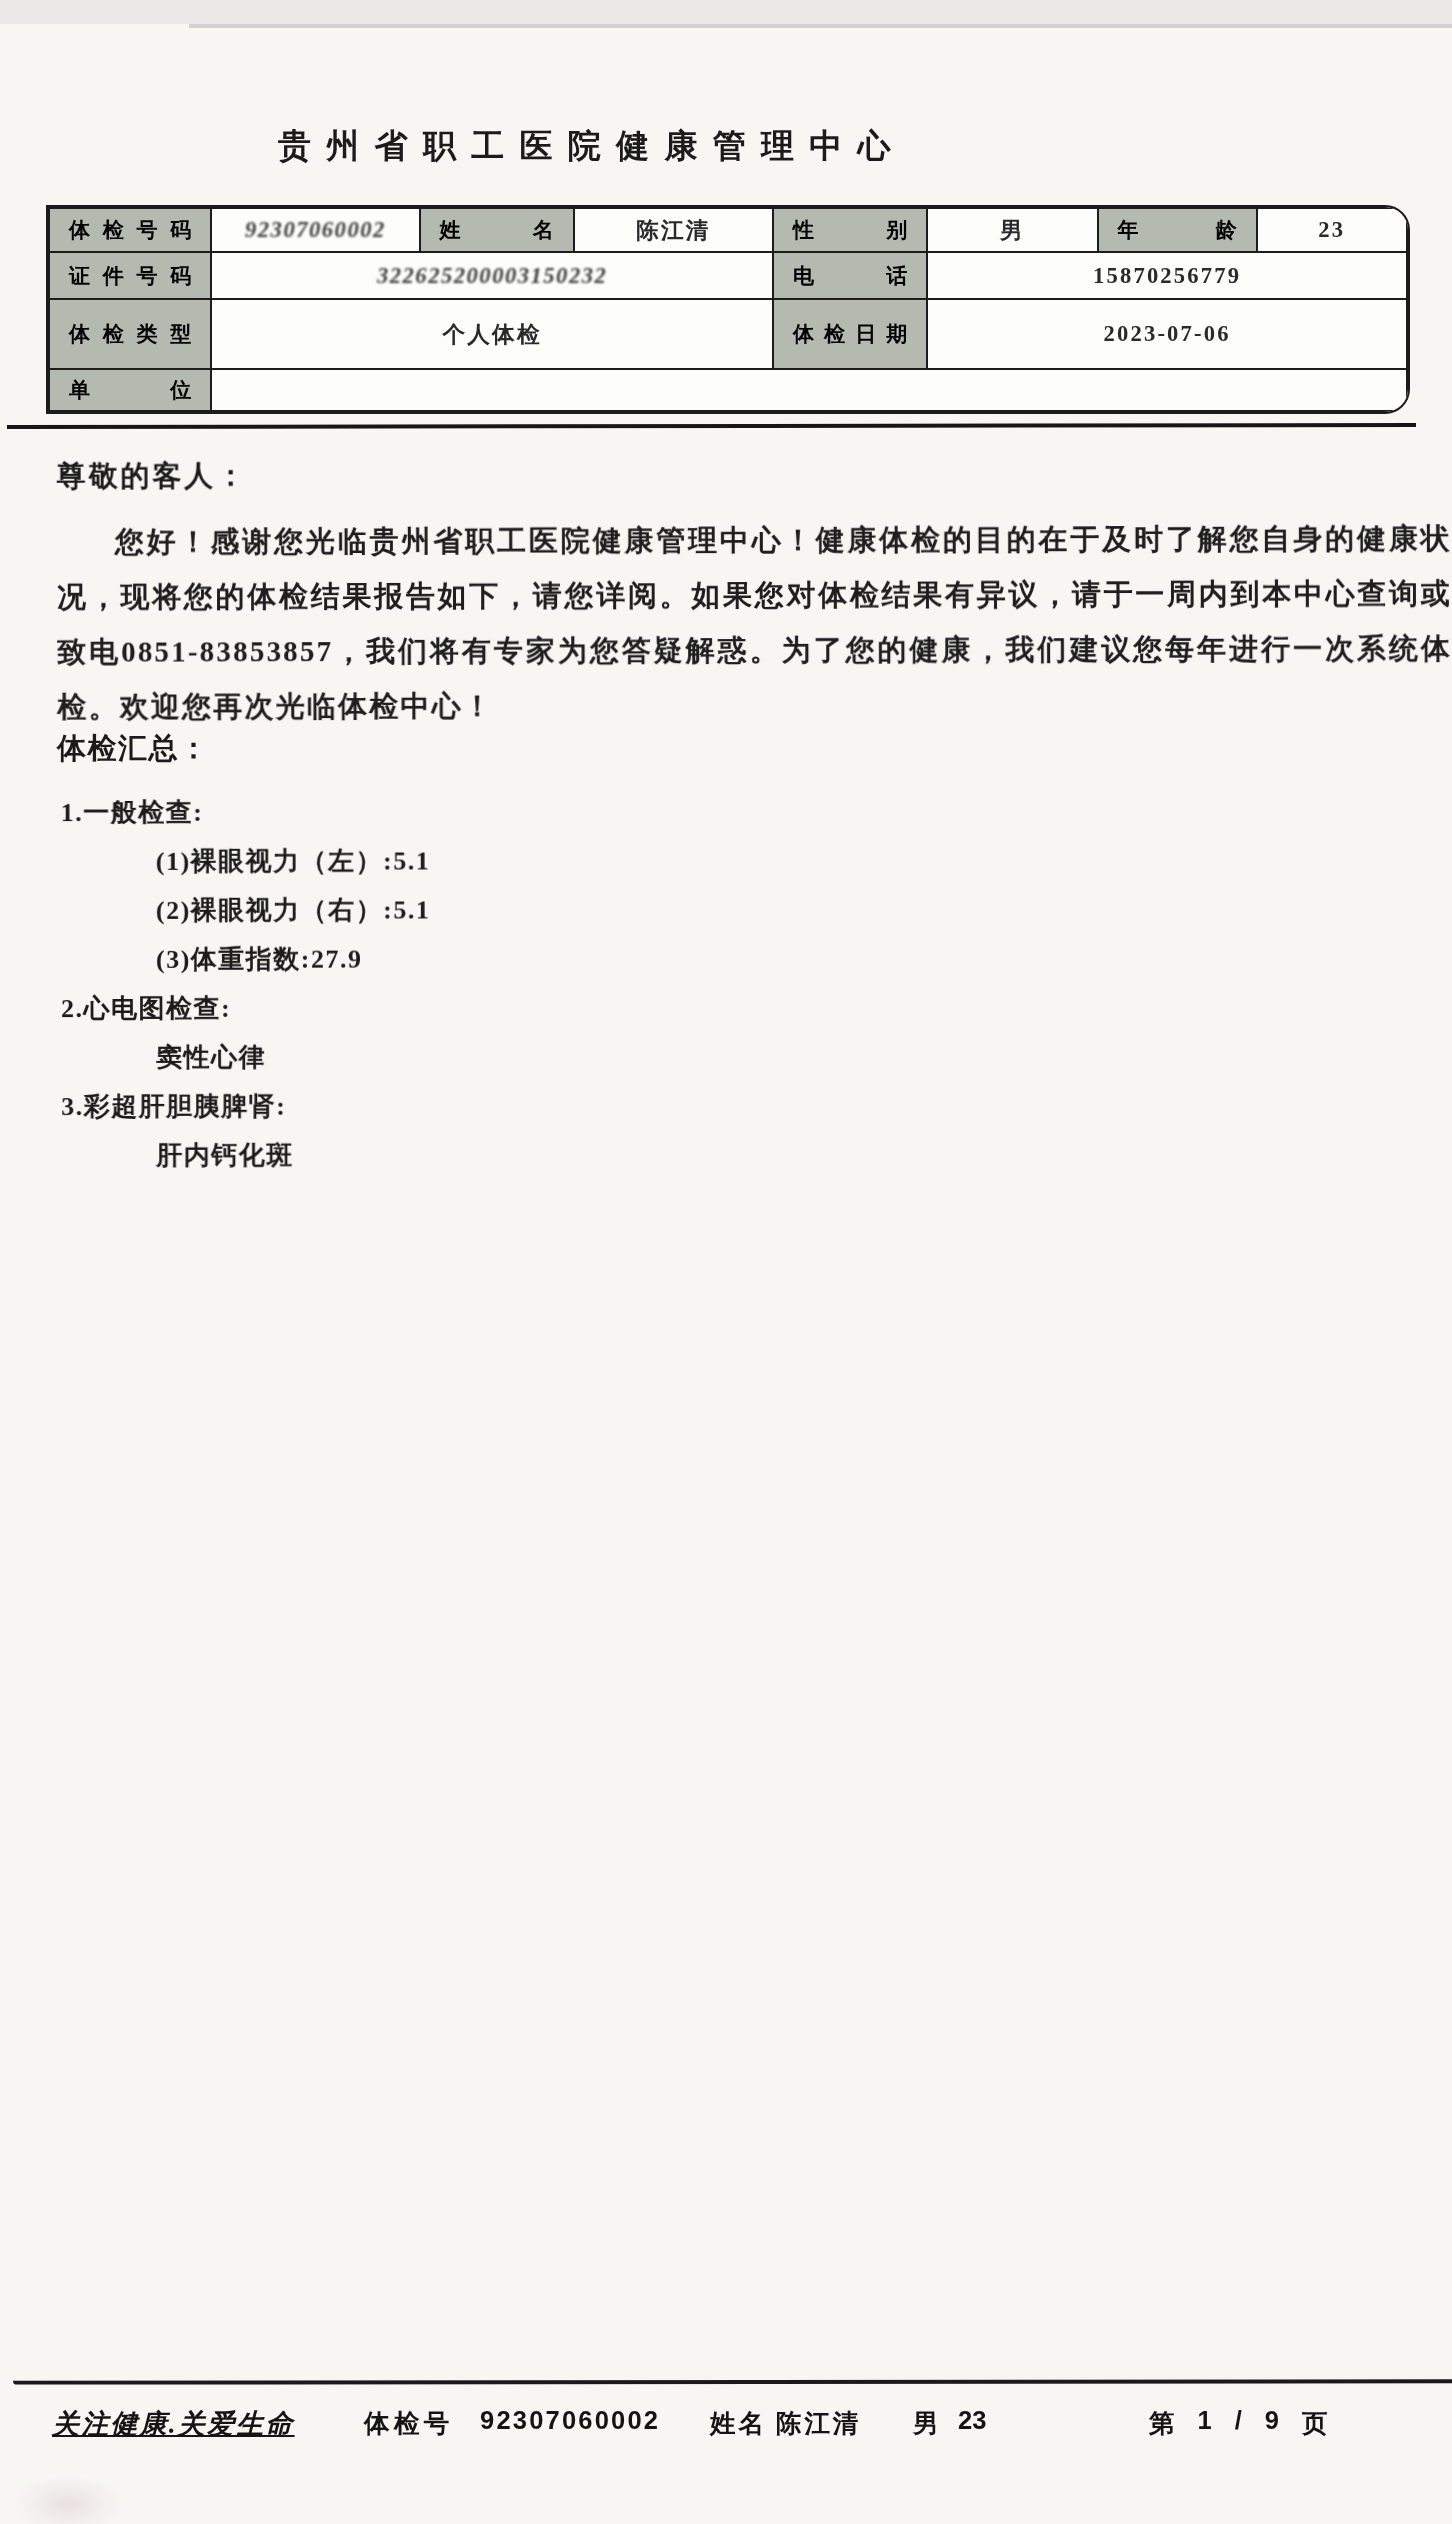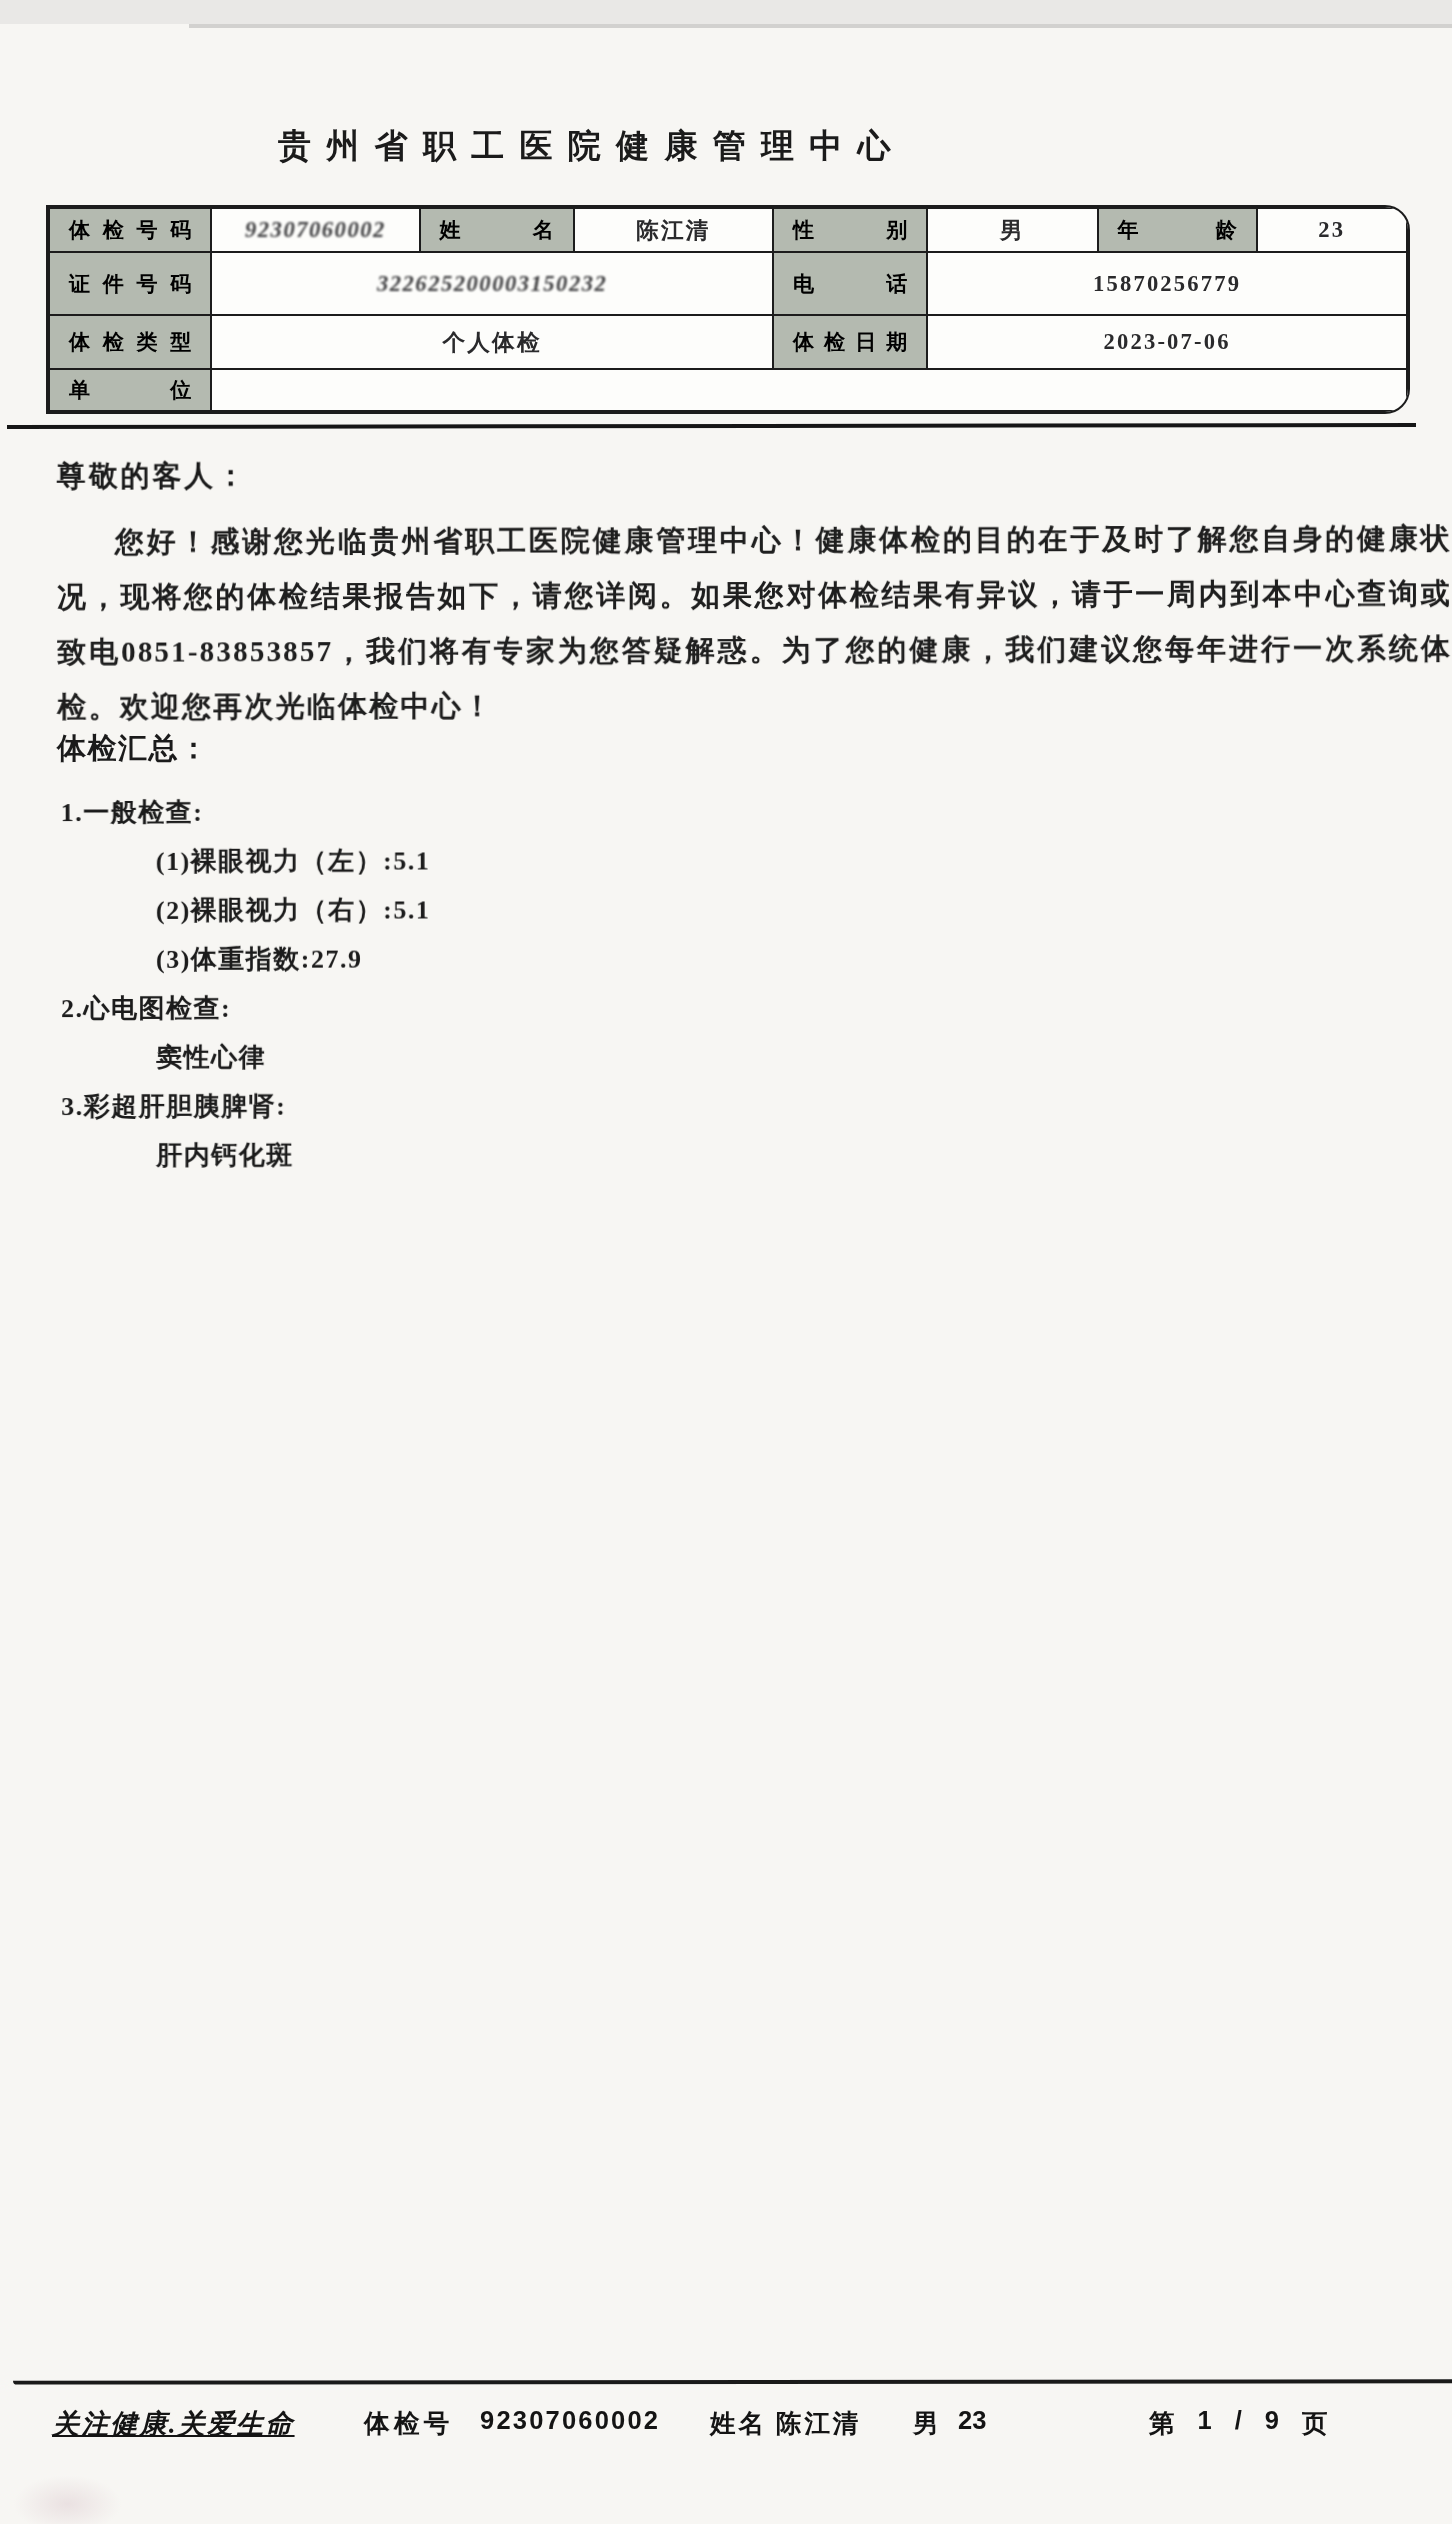--- a/index.html
+++ b/index.html
@@ -36,21 +36,21 @@
   .info-table td.lbl{
     background:#b4bab0;
     padding:0 19px;
     text-align:justify;text-align-last:justify;
     font-weight:600;color:#000000;
     filter:blur(0.5px);
   }
   .info-table td.val{text-align:center;font-size:22.6px;}
   .val.carbon{font-style:italic;letter-spacing:1.5px;color:#3c3c3e;filter:blur(0.9px);font-weight:600;}
   .val.soft{filter:blur(0.4px);letter-spacing:2.2px;font-weight:600;color:#2a2a2c;}
-  tr.r1{height:44px;}tr.r2{height:63px;}tr.r3{height:54px;}tr.r4{height:42px;}
+  tr.r1{height:44px;}tr.r2{height:47px;}tr.r3{height:70px;}tr.r4{height:42px;}
 
   .rule-thick{position:absolute;top:400px;left:7.3px;width:1409px;height:3.6px;background:#161616;transform:rotate(-0.08deg);}
 
   
   .letter{position:absolute;top:431px;left:57px;width:1395px;transform:rotate(-0.15deg);}
   .letter .salutation{margin:0;font-size:29px;font-weight:700;letter-spacing:2.9px;}
   .letter .body{
     margin:17.5px 0 0 0;font-size:29px;font-weight:600;letter-spacing:2.2px;
     line-height:55px;text-indent:2em;text-align:justify;color:#1e1e1e;
   }

